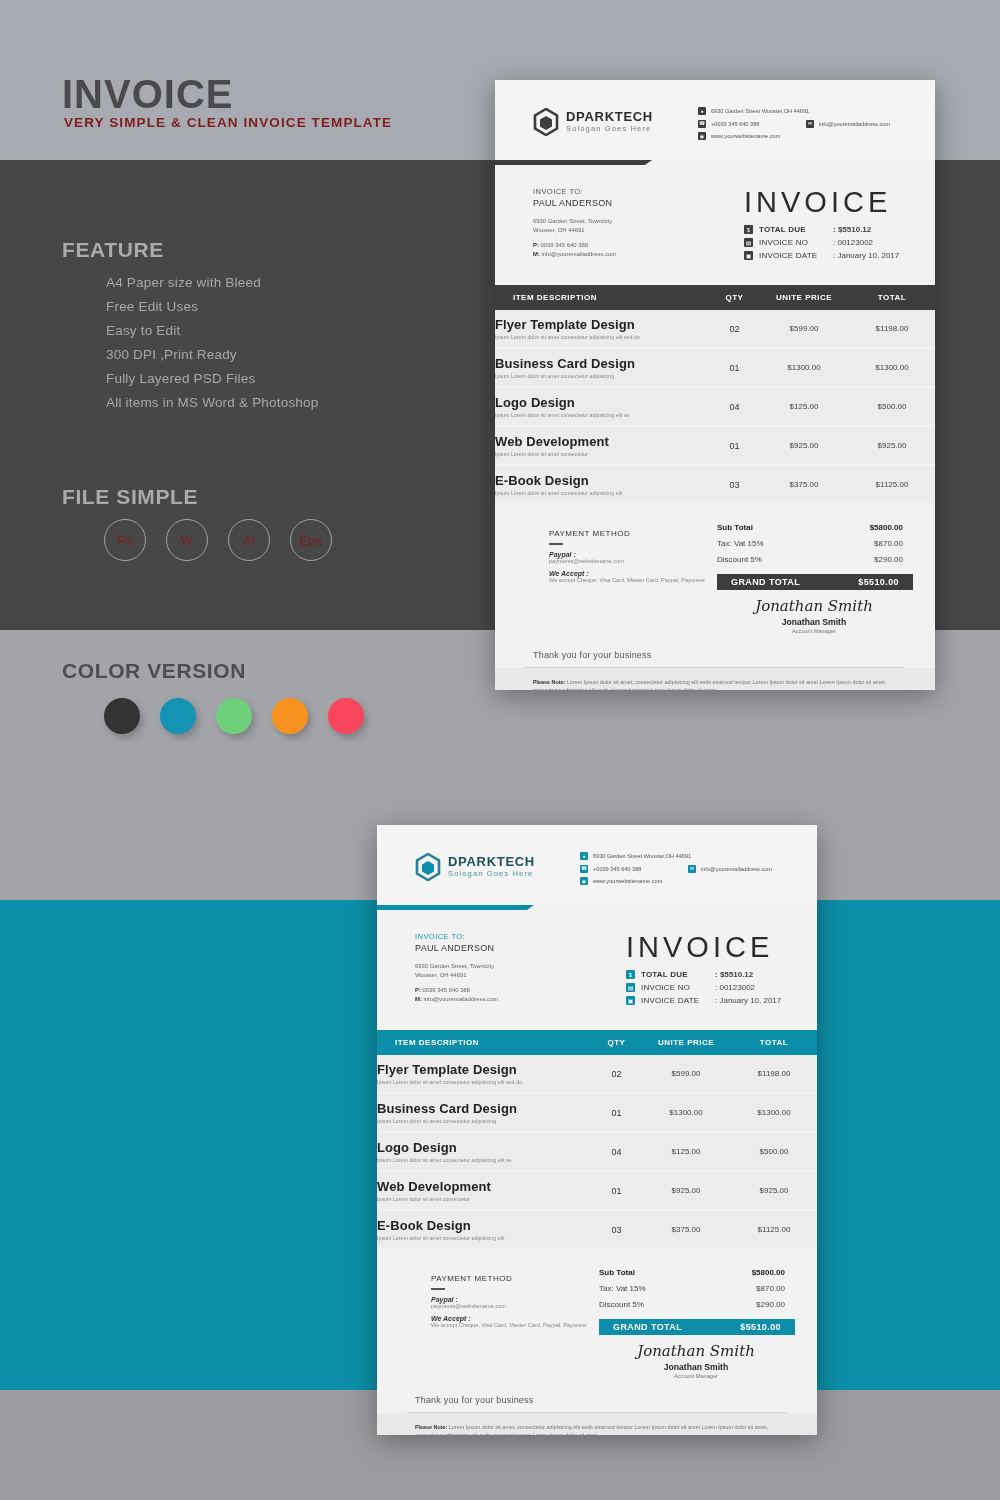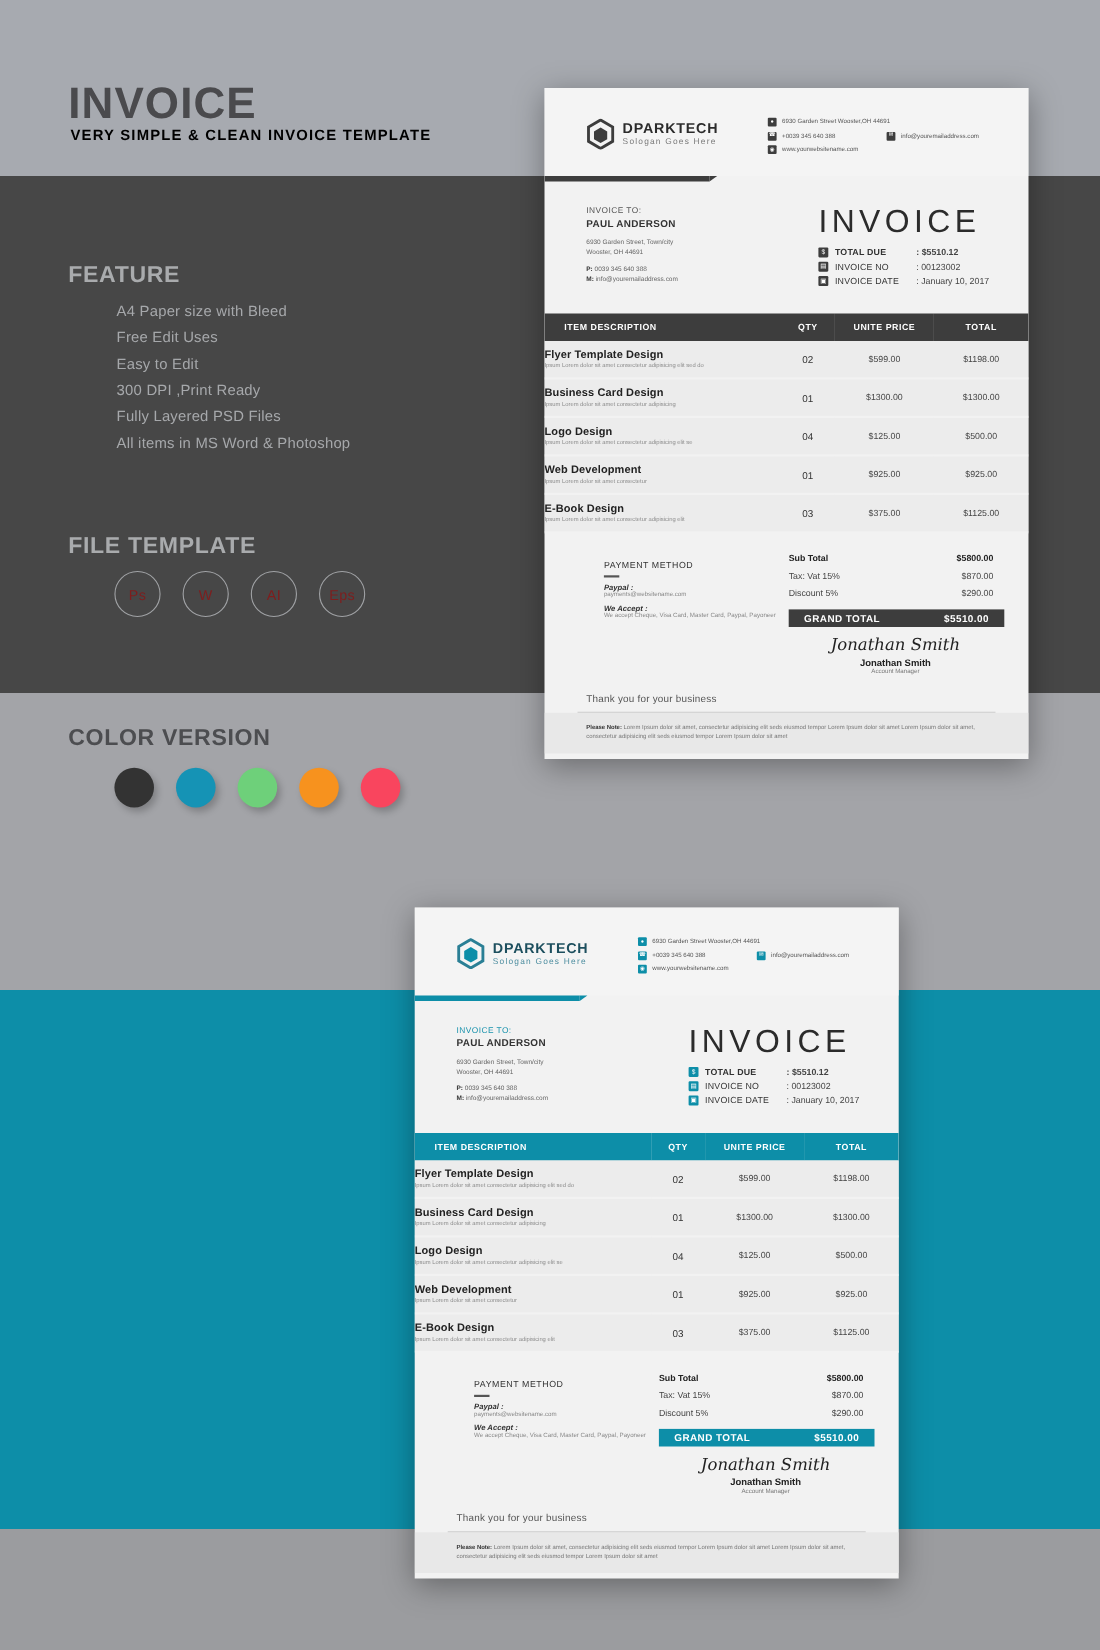--- a/index.html
+++ b/index.html
@@ -21,21 +21,21 @@
 
   
   .promo-title {
     position: absolute; left: 62px; top: 72px;
     font-size: 40px; font-weight: bold; letter-spacing: 1px;
     color: #4a4a4d;
   }
   .promo-sub {
     position: absolute; left: 64px; top: 115px;
     font-size: 13.5px; font-weight: bold; letter-spacing: 1.1px;
-    color: #000000;
+    color: #7f1d1d;
   }
 
   .sec-heading {
     position: absolute; font-size: 21px; font-weight: bold;
     letter-spacing: 0.6px;
   }
   .sec-heading.light { color: #a9abad; }
   .sec-heading.dark  { color: #4c4d50; }
 
   .feature-head { left: 62px; top: 238px; }
@@ -92,21 +92,21 @@
   .head-bar .fill:after {
     content: ""; position: absolute; right: -7px; top: 0;
     border-left: 7px solid currentColor;
     border-bottom: 5px solid transparent;
   }
 
   
   .inv-meta { position: relative; height: 120px; padding: 22px 8px 0 38px; display: flex; }
   .bill-to { width: 205px; }
   .bill-label { font-size: 7.6px; letter-spacing: .4px; margin-bottom: 2px; }
-  .bill-name { font-size: 9px; font-weight: bold; color: #333; letter-spacing: .3px; margin-bottom: 9px; }
+  .bill-name { font-size: 9px; font-weight: normal; color: #333; letter-spacing: .3px; margin-bottom: 9px; }
   .bill-addr { font-size: 5.9px; color: #666; line-height: 8.6px; margin-bottom: 7px; }
   .bill-contact { font-size: 5.9px; color: #666; line-height: 8.6px; }
   .bill-contact b { color: #333; }
 
   .inv-title-col { flex: 1; padding-left: 6px; }
   .inv-big-title { font-size: 29px; letter-spacing: 4px; color: #2b2b2b; line-height: 30px; margin-bottom: 8px; }
   .meta-row { display: flex; align-items: center; font-size: 8px; margin-bottom: 4px; }
   .meta-ic {
     width: 9px; height: 9px; margin-right: 6px; border-radius: 1px;
     display: flex; align-items: center; justify-content: center;
@@ -118,21 +118,21 @@
 
   
   .tbl { width: 100%; border-collapse: collapse; }
   .tbl th {
     font-size: 8px; letter-spacing: .5px; color: #fff;
     padding: 8px 0; text-align: center; font-weight: bold;
   }
   .tbl th.desc { text-align: left; padding-left: 18px; }
   .tbl tr.row td { padding: 7px 0; background: #ececec; border-bottom: 2px solid #f2f2f2; }
   .tbl td.desc { padding-left: 18px; width: 210px; }
-  .td-title { font-size: 10px; font-weight: bold; color: #222; letter-spacing: .1px; }
+  .td-title { font-size: 13px; font-weight: bold; color: #222; letter-spacing: .1px; }
   .td-sub { font-size: 5.3px; color: #8b8b8b; margin-top: 2px; }
   .tbl td.qty { width: 48px; text-align: center; background: #d9d9d9; font-size: 9px; color: #333; }
   .tbl td.price, .tbl td.total { text-align: center; font-size: 8px; color: #444; }
   .tbl td.price { width: 88px; }
   .tbl td.total { width: 84px; }
 
   
   .totals-zone { position: relative; padding: 14px 0 0 0; }
   .totals-right { width: 196px; margin-left: auto; margin-right: 22px; }
   .tot-row { display: flex; justify-content: space-between; font-size: 8px; padding: 3.5px 10px 3.5px 0; color: #444; }
@@ -178,21 +178,21 @@
 <div class="sec-heading light feature-head">FEATURE</div>
 <ul class="feature-list">
   <li>A4 Paper size with Bleed</li>
   <li>Free Edit Uses</li>
   <li>Easy to Edit</li>
   <li>300 DPI ,Print Ready</li>
   <li>Fully Layered PSD Files</li>
   <li>All items in MS Word &amp; Photoshop</li>
 </ul>
 
-<div class="sec-heading light format-head">FILE TEMPLATE</div>
+<div class="sec-heading light format-head">FILE SIMPLE</div>
 <div class="format-row">
   <div class="fmt-circle">Ps</div>
   <div class="fmt-circle">W</div>
   <div class="fmt-circle">AI</div>
   <div class="fmt-circle">Eps</div>
 </div>
 
 <div class="sec-heading dark color-head">COLOR VERSION</div>
 <div class="color-row">
   <div class="swatch" style="background: rgb(51, 51, 51);"></div>

